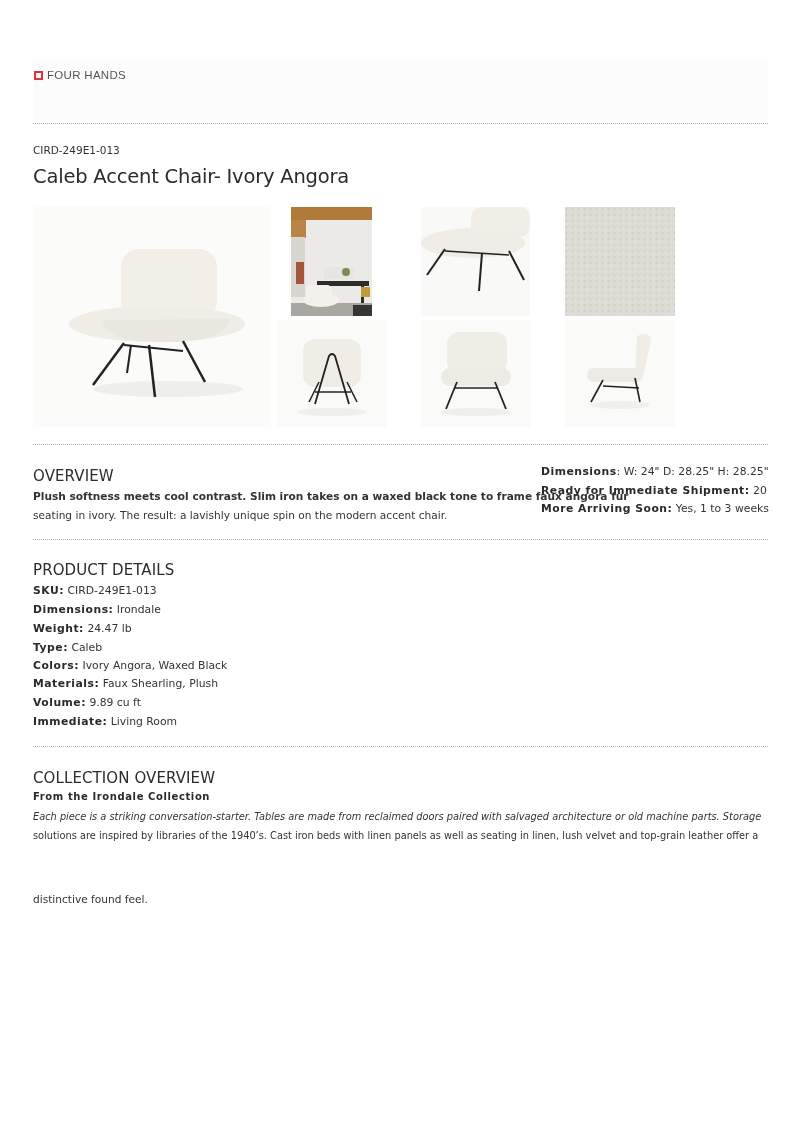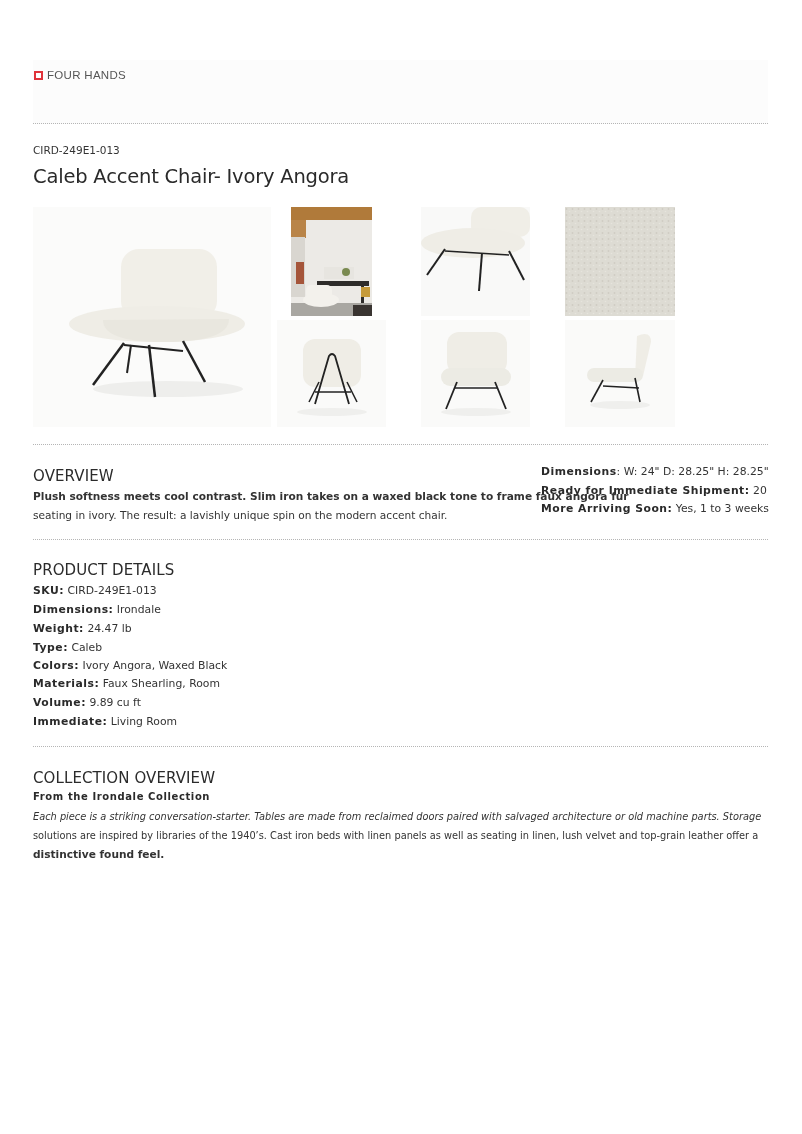--- a/index.html
+++ b/index.html
@@ -159,23 +159,23 @@
 </div>
 
 <hr class="divider dv" style="top:539px;">
 
 <div class="section-title" style="top:561px;">PRODUCT DETAILS</div>
 <div class="det" style="top:584px;"><b>SKU:</b><span> CIRD-249E1-013</span></div>
 <div class="det" style="top:603px;"><b>Dimensions:</b><span> Irondale</span></div>
 <div class="det" style="top:622px;"><b>Weight:</b><span> 24.47 lb</span></div>
 <div class="det" style="top:641px;"><b>Type:</b><span> Caleb</span></div>
 <div class="det" style="top:659px;"><b>Colors:</b><span> Ivory Angora, Waxed Black</span></div>
-<div class="det" style="top:677px;"><b>Materials:</b><span> Faux Shearling, Room</span></div>
+<div class="det" style="top:677px;"><b>Materials:</b><span> Faux Shearling, Plush</span></div>
 <div class="det" style="top:696px;"><b>Volume:</b><span> 9.89 cu ft</span></div>
 <div class="det" style="top:715px;"><b>Immediate:</b><span> Living Room</span></div>
 
 <hr class="divider dv" style="top:746px;">
 
 <div class="section-title" style="top:769px;">COLLECTION OVERVIEW</div>
 <div class="sub-title">From the Irondale Collection</div>
 <div class="para" style="top: 807px; white-space: nowrap; font-size: 9.8px; font-style: italic;">Each piece is a striking conversation-starter. Tables are made from reclaimed doors paired with salvaged architecture or old machine parts. Storage</div>
 <div class="para" style="top: 826px; white-space: nowrap; font-size: 9.8px;">solutions are inspired by libraries of the 1940’s. Cast iron beds with linen panels as well as seating in linen, lush velvet and top-grain leather offer a</div>
-<div class="para" style="top:845px;white-space:nowrap;font-weight:bold;">distinctive found feel.</div>
+<div class="para" style="top:890px;white-space:nowrap;">distinctive found feel.</div>
 
 </body></html>

